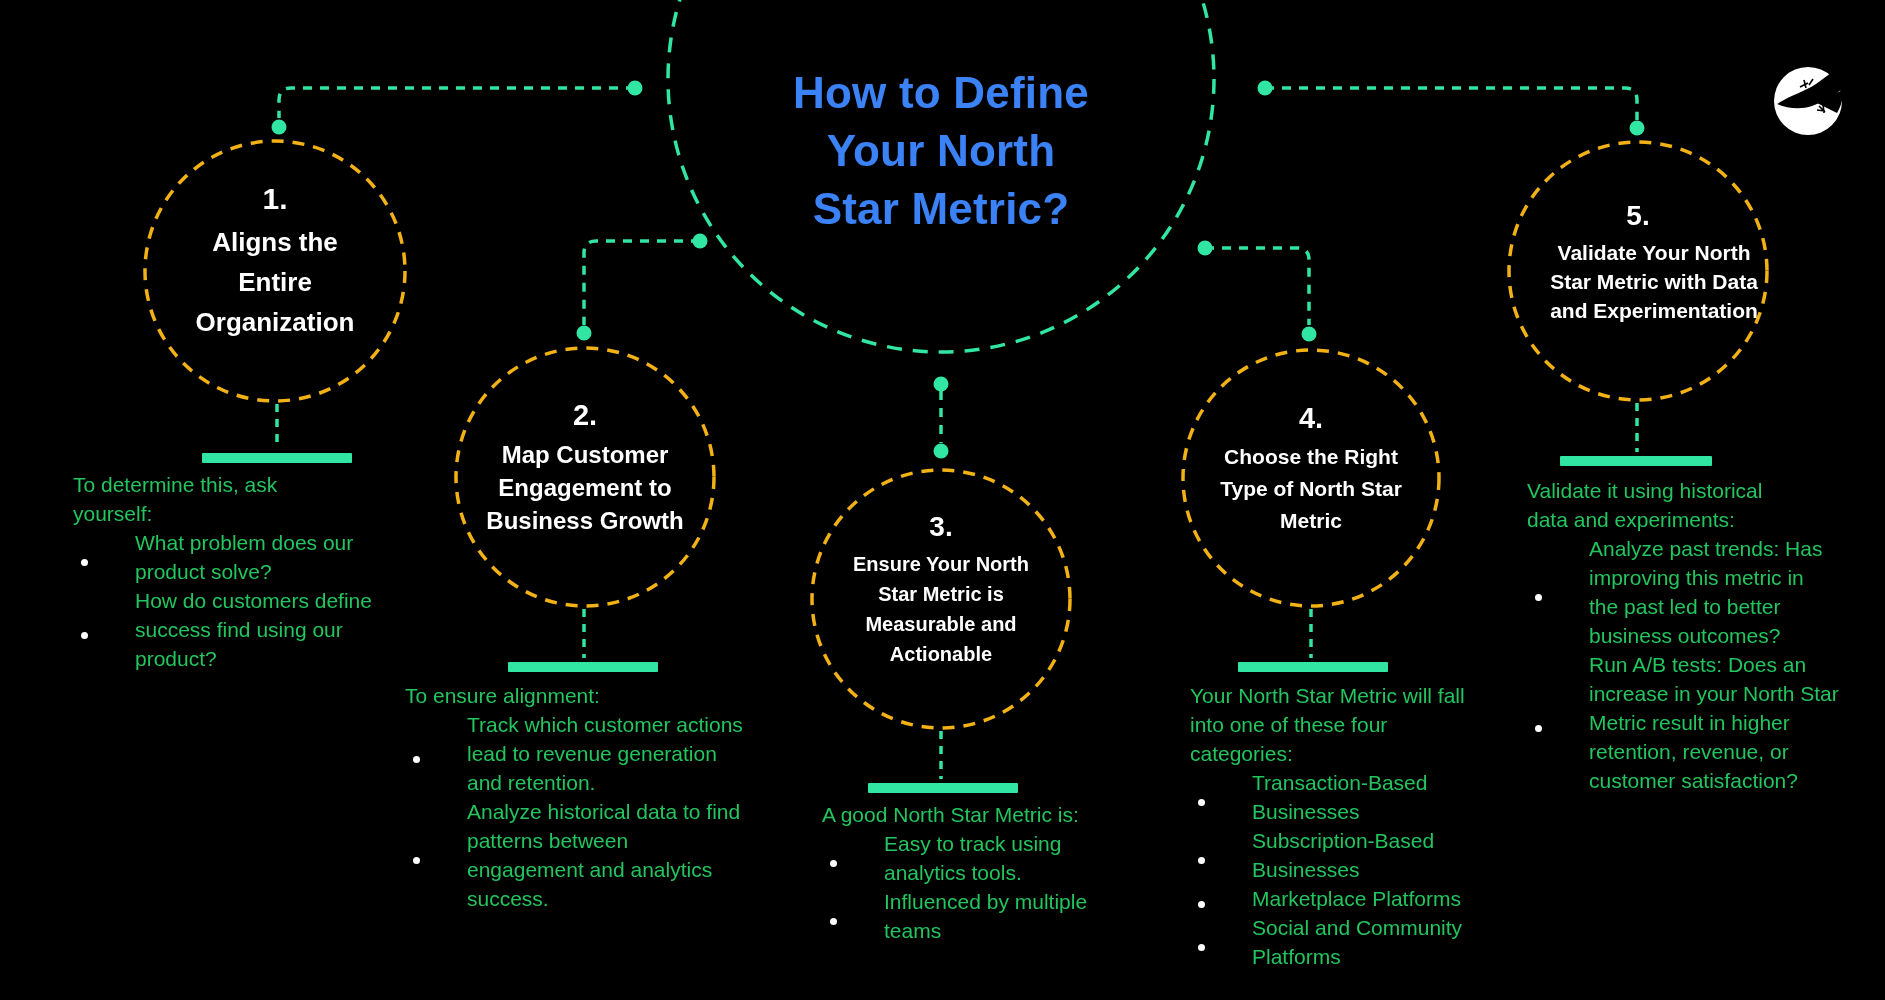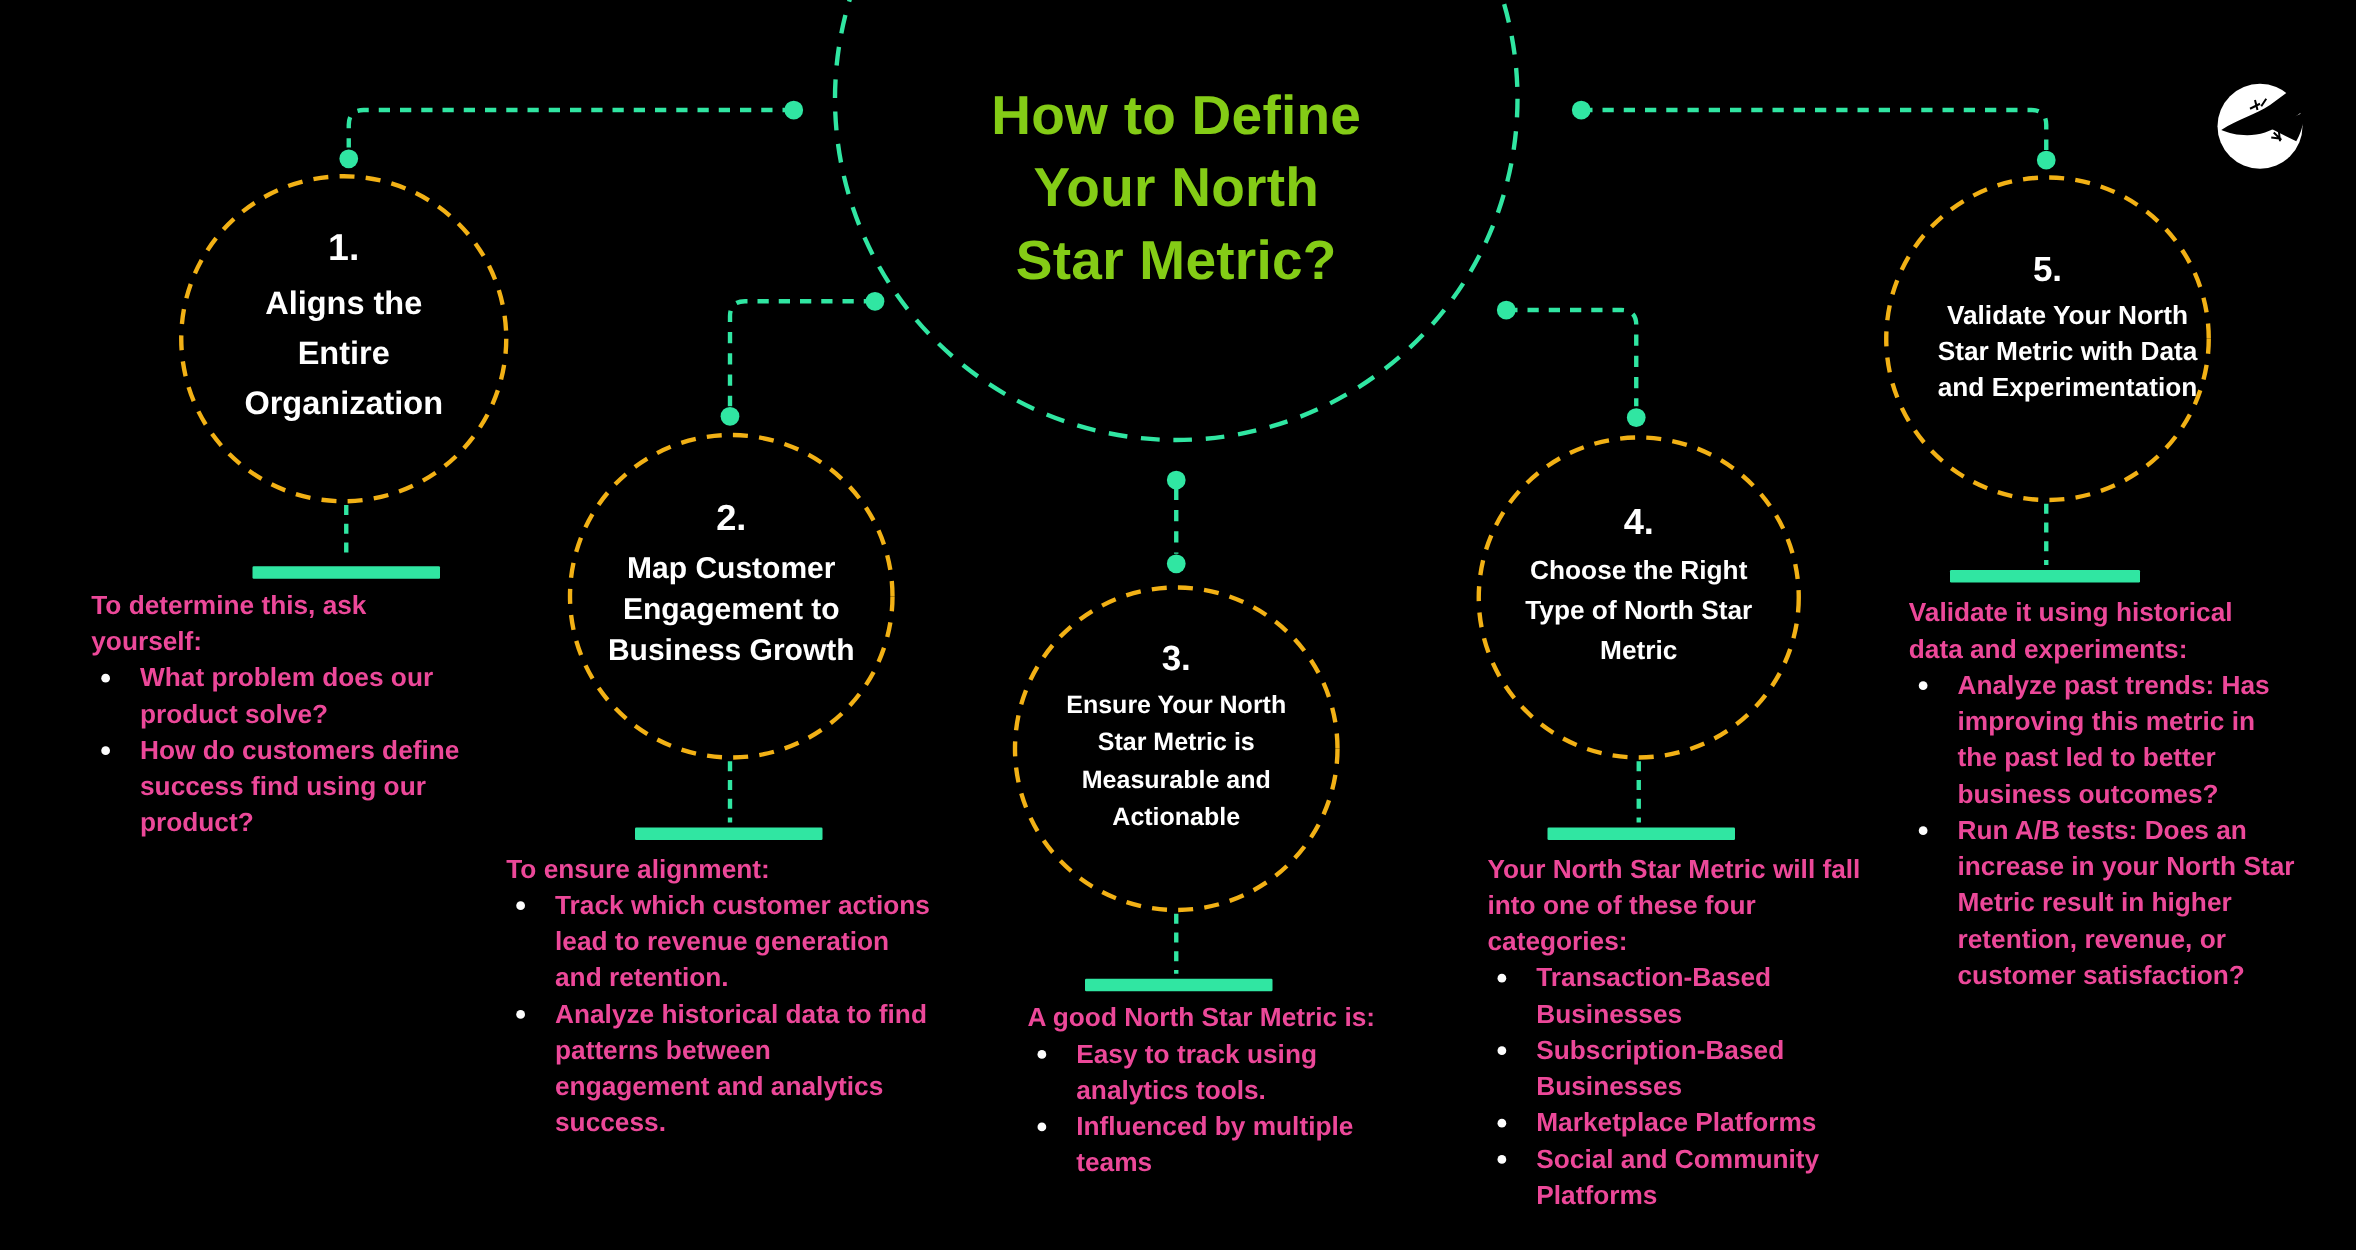--- a/index.html
+++ b/index.html
@@ -1,39 +1,39 @@
 <!DOCTYPE html>
 <html><head>
 <meta charset="utf-8">
 <style>
   html,body{margin:0;padding:0;background:#000;}
   .stage{position:relative;width:1885px;height:1000px;background:#000000;overflow:hidden;
          font-family:"Liberation Sans", sans-serif;}
   .geo{position:absolute;left:0;top:0;}
   .pl{white-space:pre-line;}
   .main-title{position:absolute;left:641px;top:64px;width:600px;text-align:center;
-    color:#84cc16;font-size:44px;line-height:58px;font-weight:800;letter-spacing:.2px;}
+    color:#3b82f6;font-size:44px;line-height:58px;font-weight:800;letter-spacing:.2px;}
   .circle-label{position:absolute;display:flex;flex-direction:column;align-items:center;
     justify-content:center;text-align:center;color:#FFFFFF;padding-bottom:18px;box-sizing:border-box;}
   .circle-label .num{font-weight:800;margin-bottom:6px;}
   .circle-label .ct{font-weight:800;}
   .cl1{left:125px;top:141px;width:300px;height:260px;}
   .cl1 .num{font-size:30px;}  .cl1 .ct{font-size:26px;line-height:40px;}
   .cl2{left:435px;top:348px;width:300px;height:258px;}
   .cl2 .num{font-size:29px;}  .cl2 .ct{font-size:24px;line-height:33px;}
   .cl3{left:791px;top:470px;width:300px;height:258px;}
   .cl3 .num{font-size:28px;}  .cl3 .ct{font-size:20px;line-height:30px;}
   .cl4{left:1161px;top:350px;width:300px;height:256px;}
   .cl4 .num{font-size:29px;}  .cl4 .ct{font-size:21px;line-height:32px;}
   .cl5{left:1488px;top:142px;width:300px;height:258px;}
   .cl5 .num{font-size:28px;}  .cl5 .ct{font-size:21px;line-height:29px;margin-left:32px;}
-  .desc{position:absolute;width:420px;color:#ec4899;font-size:21px;line-height:29px;font-weight:700;}
+  .desc{position:absolute;width:420px;color:#22c55e;font-size:21px;line-height:29px;font-weight:400;}
   .desc .intro{margin:0;}
   .desc ul{list-style:none;margin:0;padding:0;}
-  .desc li{display:flex;align-items:flex-start;}
+  .desc li{display:flex;align-items:center;gap:23px;}
   .bdot{flex:0 0 auto;width:7px;height:7px;border-radius:50%;background:#FDFDFD;
         margin:11px 24px 0 8px;}
   .d1{left:73px;top:470px;}
   .d2{left:405px;top:681px;}
   .d3{left:822px;top:800px;}
   .d4{left:1190px;top:681px;}
   .d5{left:1527px;top:476px;}
   .logo{position:absolute;left:1773px;top:66px;}
 </style>
 </head>

